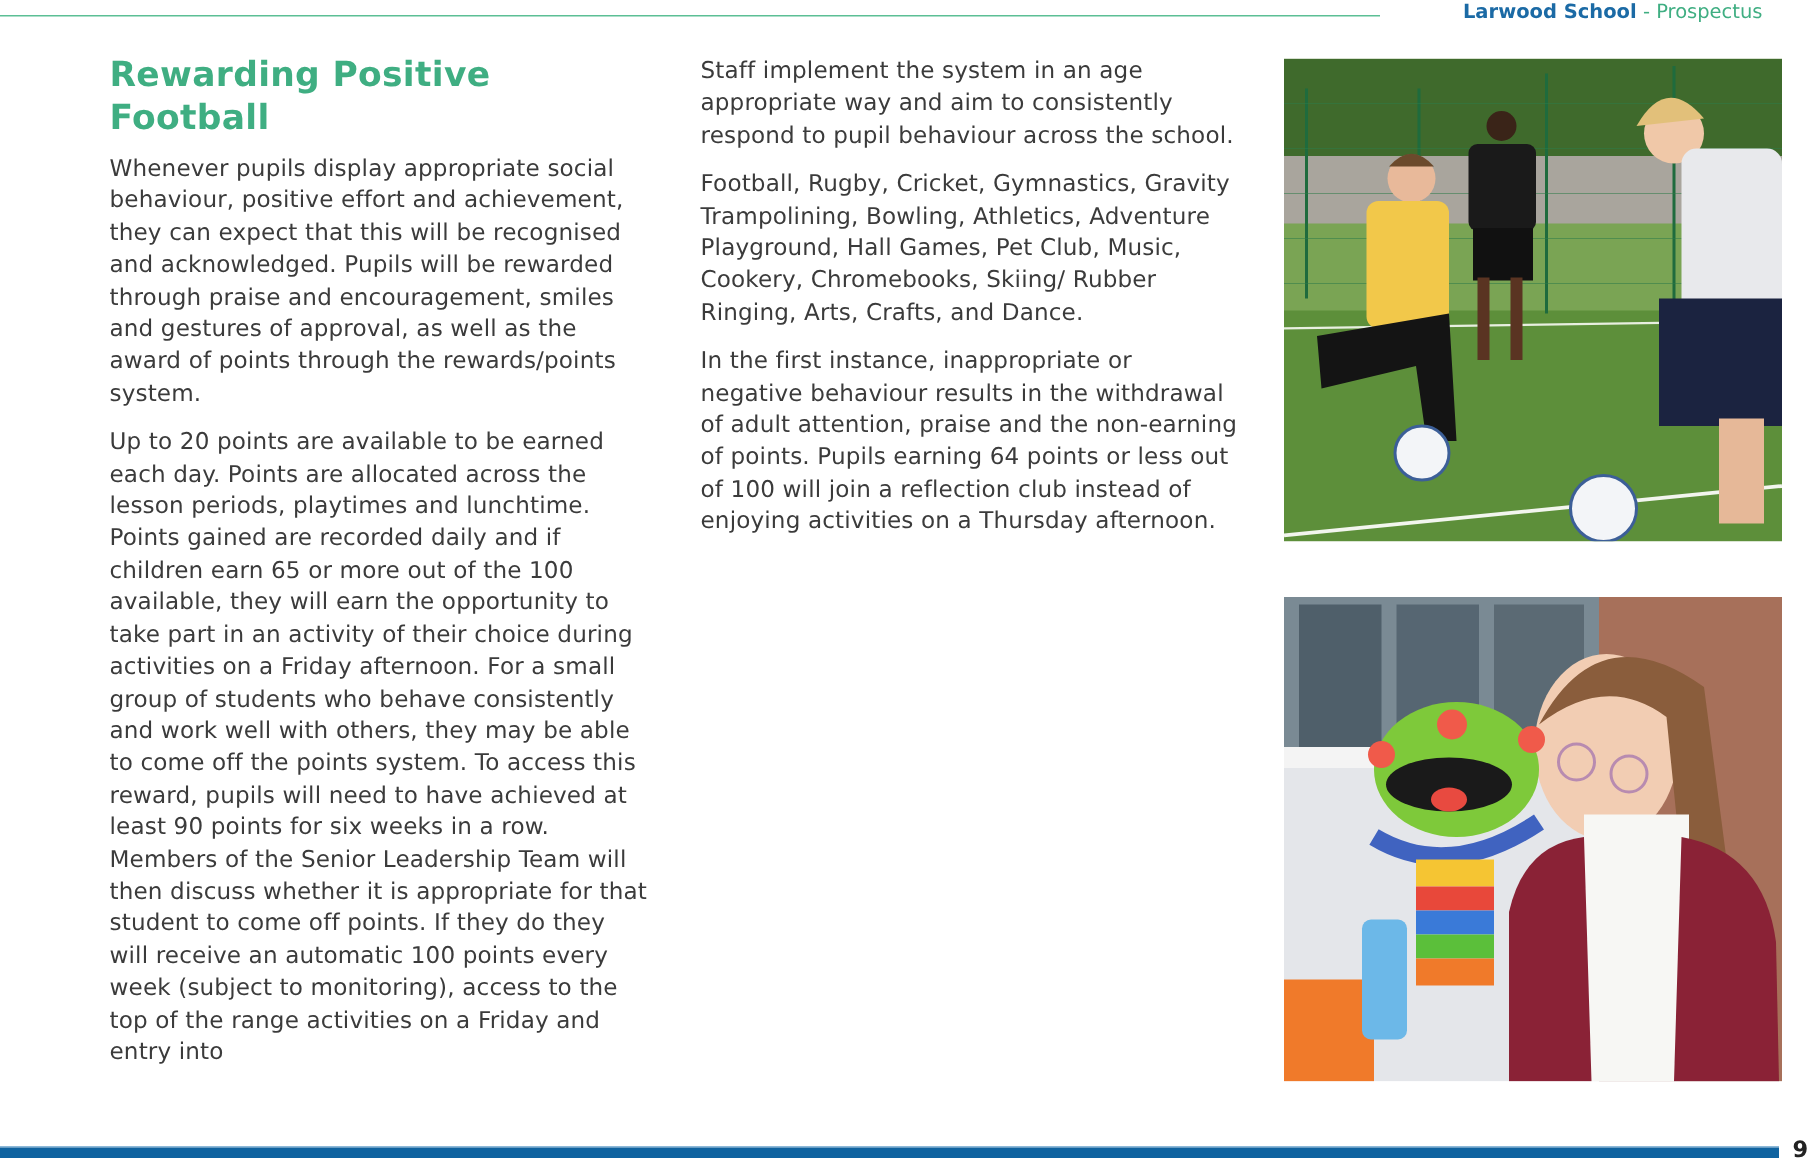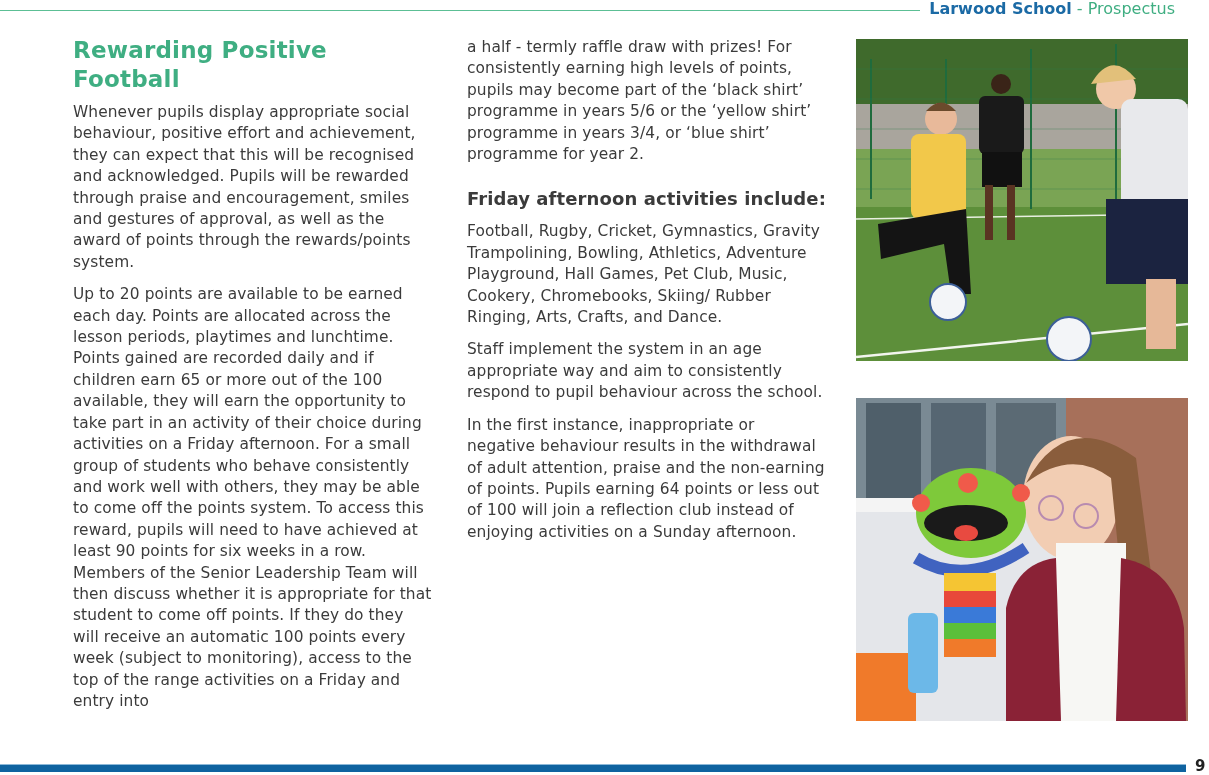--- a/index.html
+++ b/index.html
@@ -1,20 +1,20 @@
 <!DOCTYPE html>
 <html><head>
   <meta charset="utf-8">
   <style>
     * { margin: 0; padding: 0; box-sizing: border-box; }
     html, body { width: 1209px; height: 775px; background: #ffffff; overflow: hidden; }
     body { position: relative; font-family: "DejaVu Sans", sans-serif; color: #3d3d3d; }
 
     .top-rule { position: absolute; left: 0; top: 10px; width: 920px; height: 1px; background: #5cbf95; }
-    .header-title { position: absolute; right: 34px; top: 0; font-size: 16px; line-height: 18px; white-space: nowrap; }
+    .header-title { position: absolute; right: 34px; top: 0; font-size: 13px; line-height: 18px; white-space: nowrap; }
     .header-title .school { color: #1b6aa5; font-weight: bold; }
     .header-title .sep { color: #3fae82; }
     .header-title .sub { color: #3fae82; }
 
     .col { position: absolute; font-size: 15.4px; line-height: 21.4px; color: #3b3b3b; letter-spacing: 0.1px; }
     .col p { margin-bottom: 11px; }
     .col-left { left: 73px; top: 36px; width: 360px; }
     .col-mid { left: 467px; top: 37px; width: 360px; }
 
     .section-title { font-size: 23px; line-height: 29px; color: #3fae82; font-weight: bold; margin-bottom: 8px; letter-spacing: 0.2px; }
@@ -40,25 +40,23 @@
 <div class="col col-left">
   <h1 class="section-title">
     <span>Rewarding Positive</span><br>
     <span>Football</span>
   </h1>
   <p>Whenever pupils display appropriate social behaviour, positive effort and achievement, they can expect that this will be recognised and acknowledged. Pupils will be rewarded through praise and encouragement, smiles and gestures of approval, as well as the award of points through the rewards/points system.</p>
   <p>Up to 20 points are available to be earned each day. Points are allocated across the lesson periods, playtimes and lunchtime. Points gained are recorded daily and if children earn 65 or more out of the 100 available, they will earn the opportunity to take part in an activity of their choice during activities on a Friday afternoon. For a small group of students who behave consistently and work well with others, they may be able to come off the points system. To access this reward, pupils will need to have achieved at least 90 points for six weeks in a row. Members of the Senior Leadership Team will then discuss whether it is appropriate for that student to come off points. If they do they will receive an automatic 100 points every week (subject to monitoring), access to the top of the range activities on a Friday and entry into</p>
 </div>
 
 <div class="col col-mid">
-  <p>a half - termly raffle draw with prizes! For consistently earning high levels of points, pupils may become part of the ‘black shirt’ programme in years 5/6 or the ‘yellow shirt’ programme in years 3/4, or ‘blue shirt’ programme for year 2.</p>
-  <h2 class="sub-heading">Friday afternoon activities include:</h2>
+  <p>Staff implement the system in an age appropriate way and aim to consistently respond to pupil behaviour across the school.</p>
   <p>Football, Rugby, Cricket, Gymnastics, Gravity Trampolining, Bowling, Athletics, Adventure Playground, Hall Games, Pet Club, Music, Cookery, Chromebooks, Skiing/ Rubber Ringing, Arts, Crafts, and Dance.</p>
-  <p>Staff implement the system in an age appropriate way and aim to consistently respond to pupil behaviour across the school.</p>
-  <p>In the first instance, inappropriate or negative behaviour results in the withdrawal of adult attention, praise and the non-earning of points. Pupils earning 64 points or less out of 100 will join a reflection club instead of enjoying activities on a Sunday afternoon.</p>
+  <p>In the first instance, inappropriate or negative behaviour results in the withdrawal of adult attention, praise and the non-earning of points. Pupils earning 64 points or less out of 100 will join a reflection club instead of enjoying activities on a Thursday afternoon.</p>
 </div>
 
 <div class="photo photo-football" title="Children playing football on an artificial pitch with a coach watching">
   <svg viewBox="0 0 332 322" preserveAspectRatio="none">
     <rect x="0" y="0" width="332" height="322" fill="#6e9a4a"></rect>
     <rect x="0" y="0" width="332" height="75" fill="#3f6a2c"></rect>
     <rect x="0" y="65" width="332" height="50" fill="#a9a59d"></rect>
     <rect x="0" y="110" width="332" height="60" fill="#7aa454"></rect>
     <rect x="0" y="168" width="332" height="154" fill="#5d8f3a"></rect>
     <g stroke="#1f6b3d" stroke-width="2">

